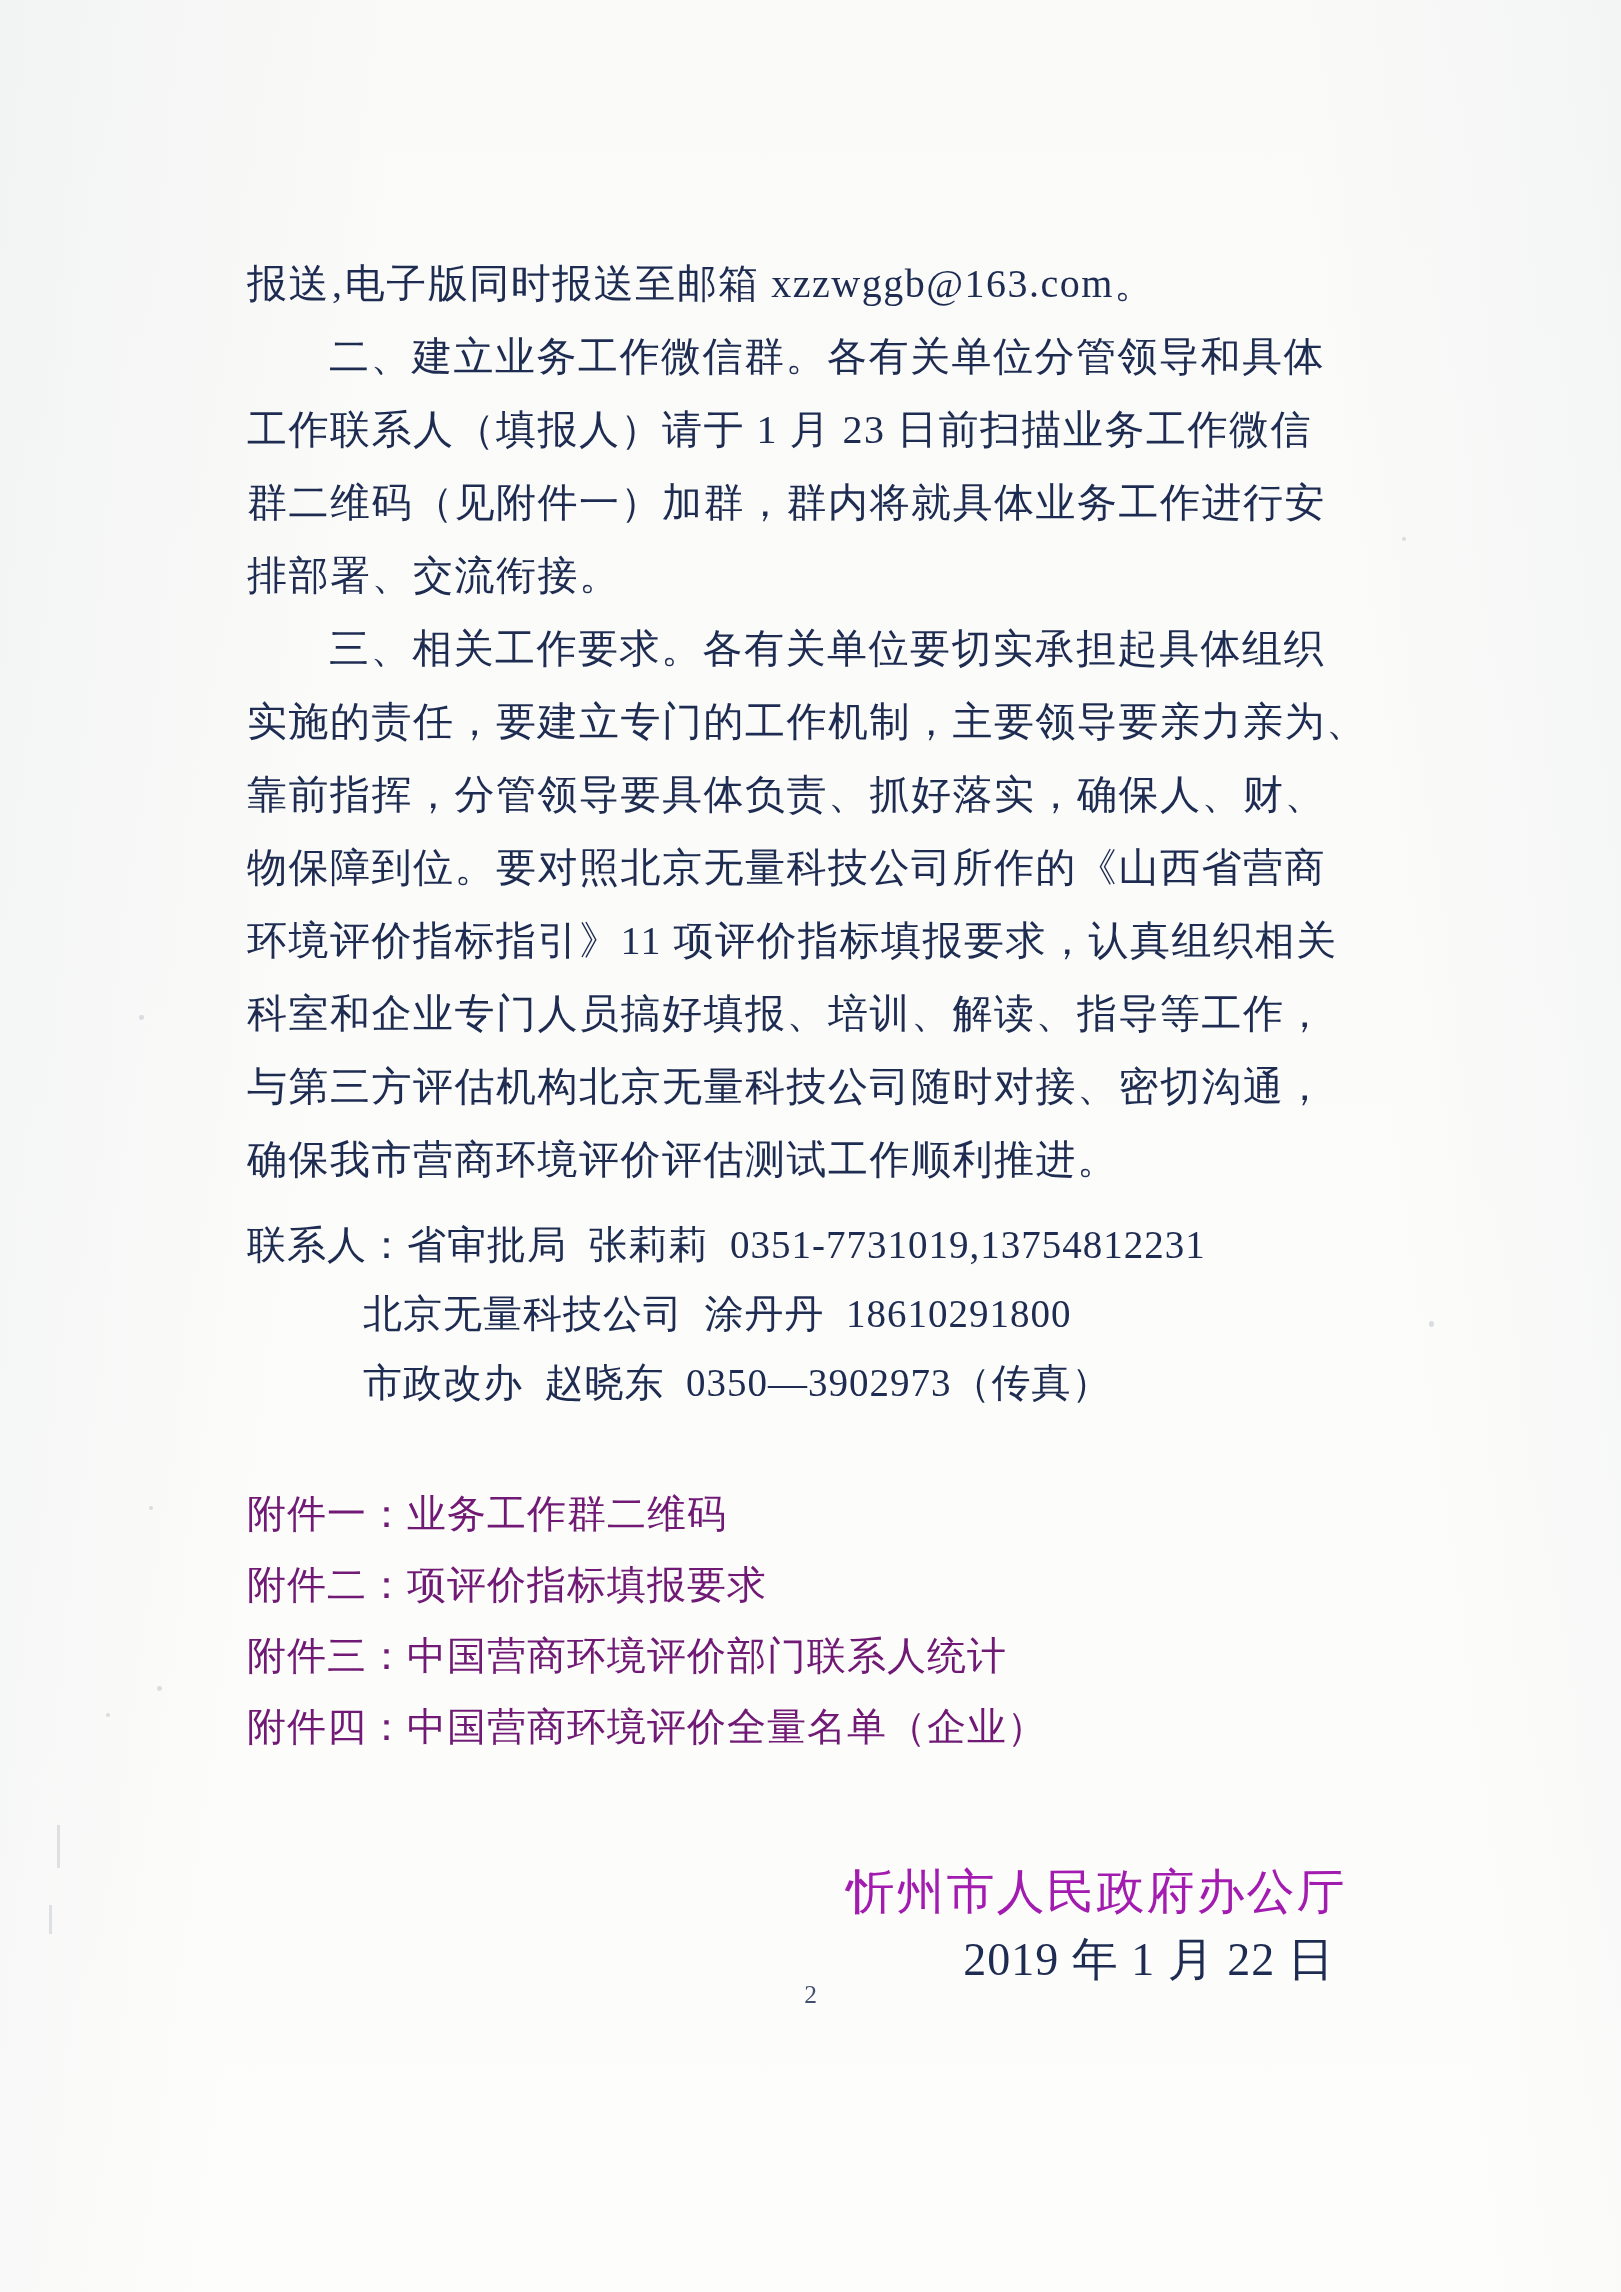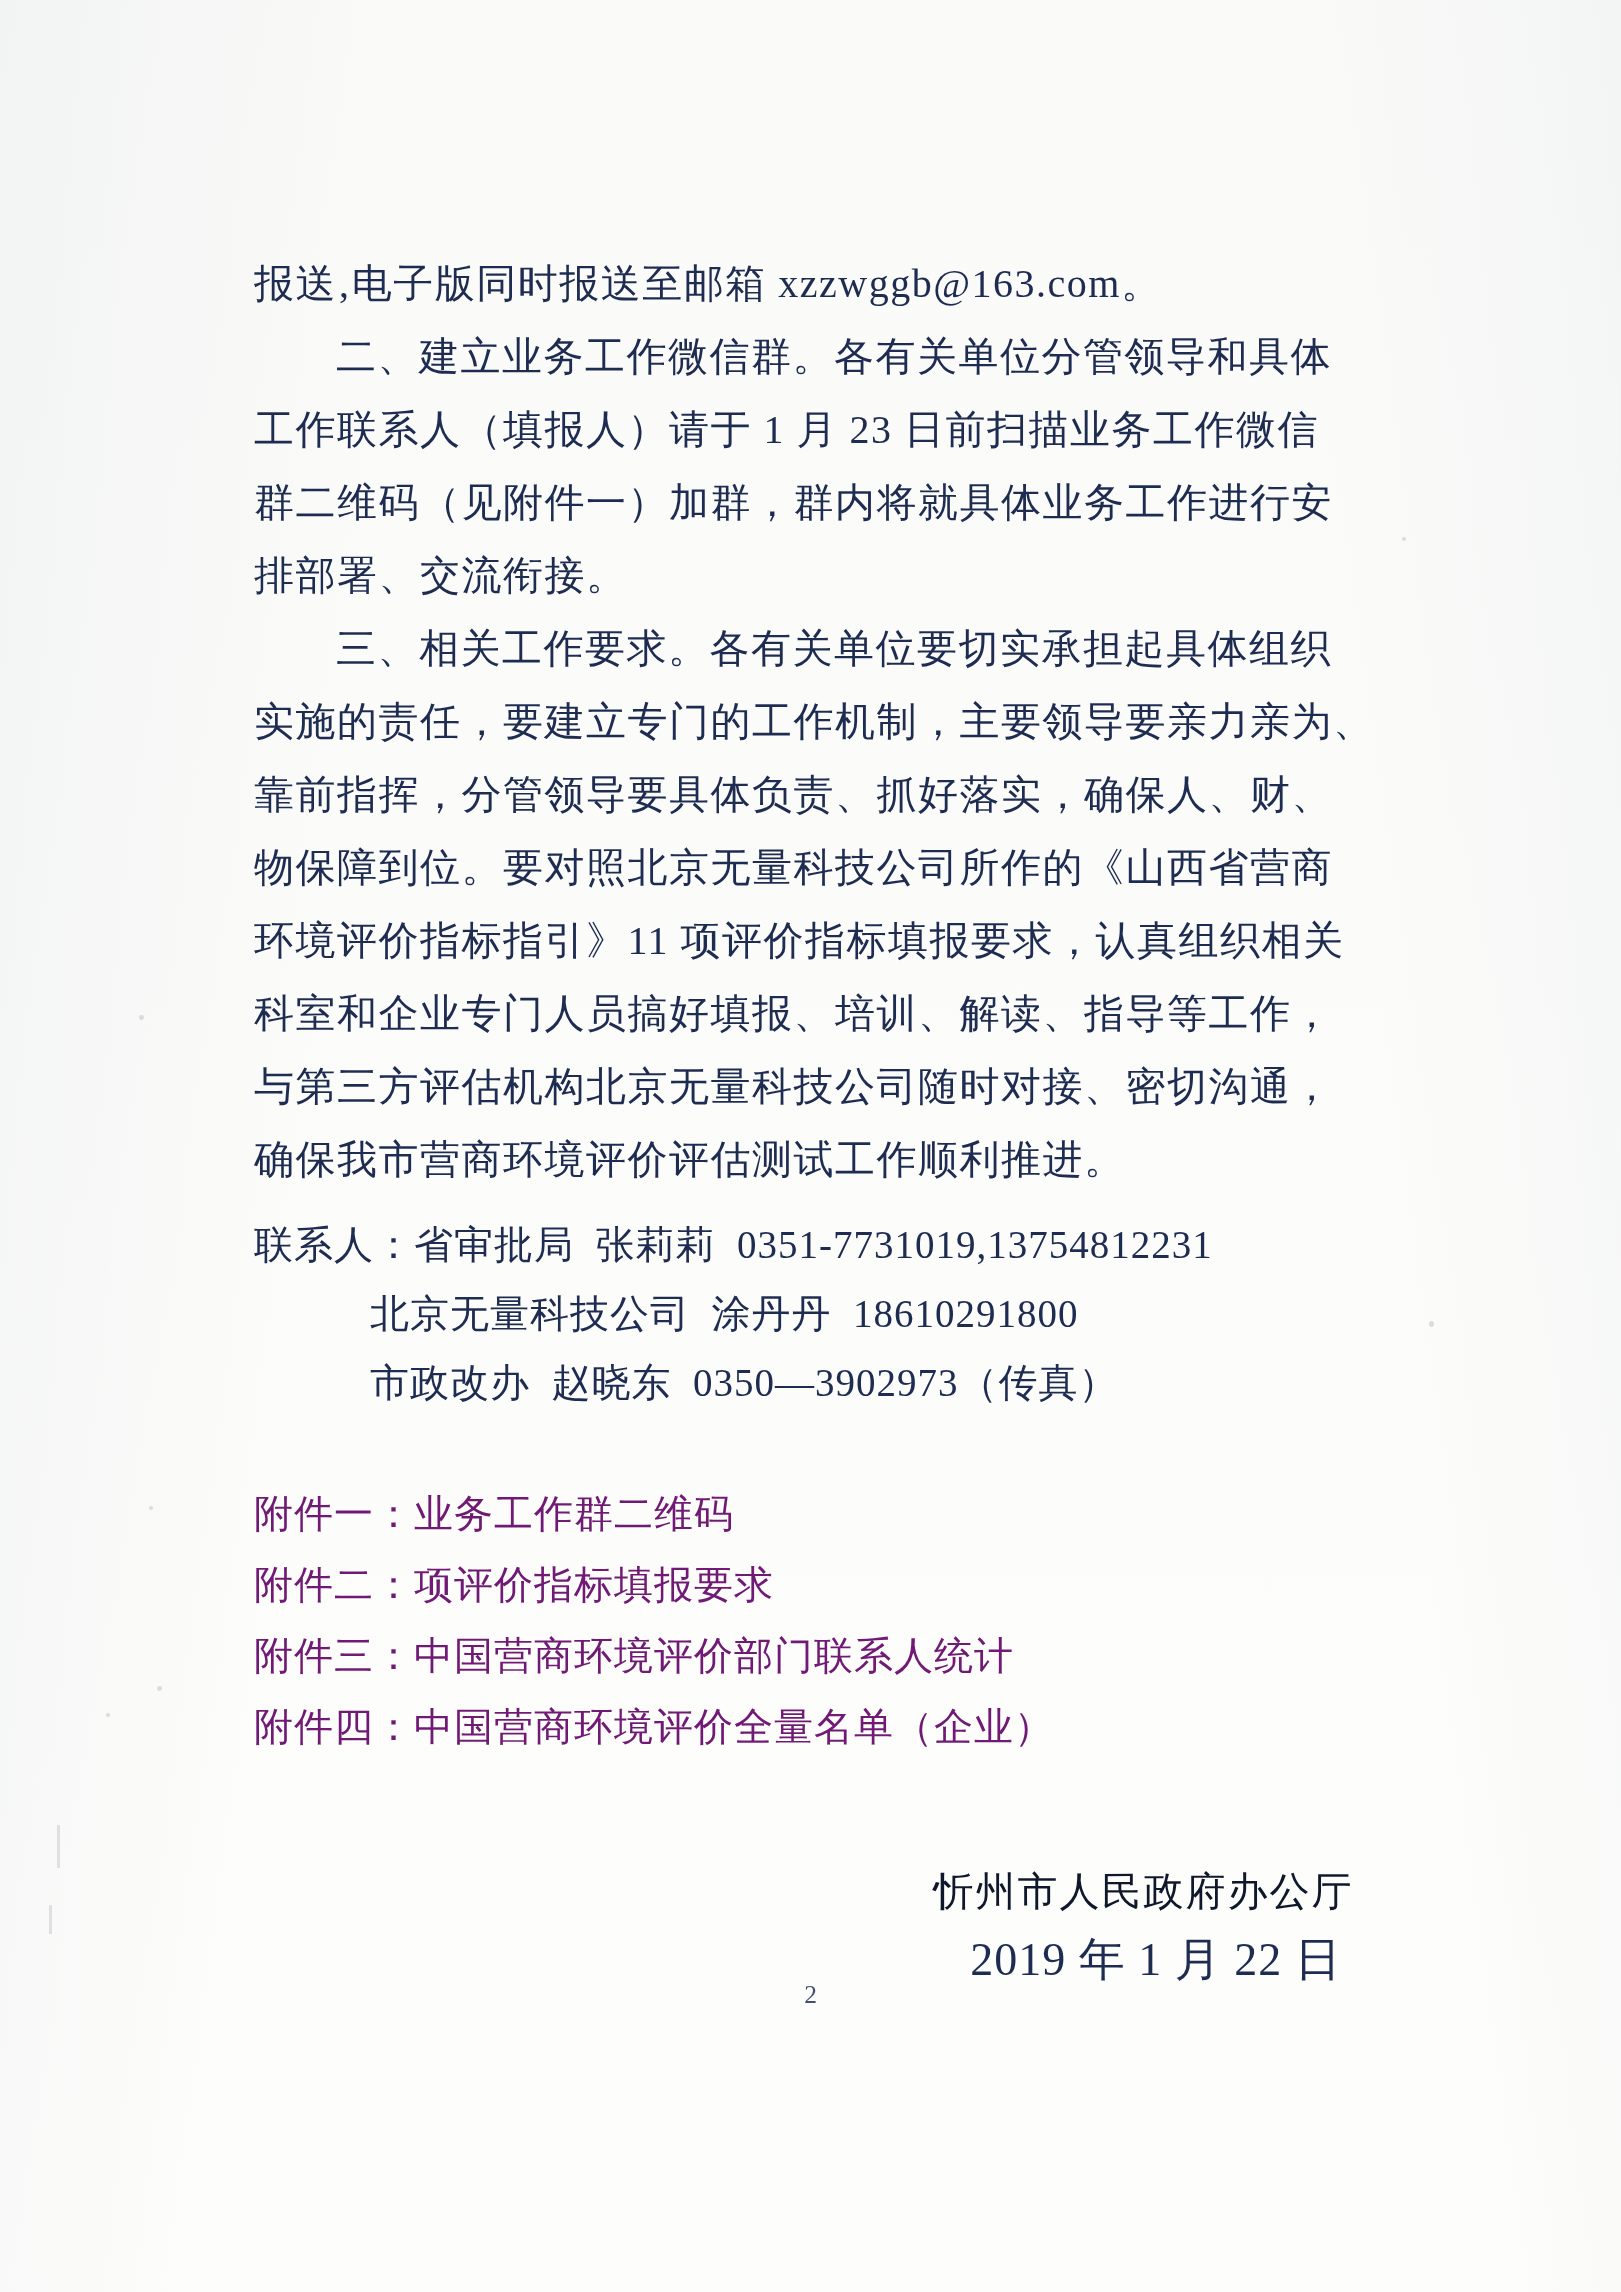--- a/index.html
+++ b/index.html
@@ -28,21 +28,21 @@
   }
   .speck {
     position: absolute;
     background: #b9bfc6;
     opacity: .5;
     border-radius: 50%;
     pointer-events: none;
   }
   .content {
     position: absolute;
-    left: 254px;
+    left: 247px;
     top: 247px;
     width: 1125px;
   }
   .line {
     font-size: 40px;
     line-height: 73px;
     letter-spacing: 1.5px;
     white-space: pre;
     color: #1e2c52;
   }
@@ -70,24 +70,24 @@
     letter-spacing: 1px;
     white-space: pre;
     color: #701a75;
   }
   .signature {
     margin-top: 94px;
     text-align: right;
     padding-right: 25.5px;
   }
   .sig-line {
-    font-size: 40px;
+    font-size: 48px;
     line-height: 71px;
     letter-spacing: 2px;
-    color: #0f172a;
+    color: #a21caf;
     text-align: right;
   }
   .sig-date {
     font-size: 46px;
     line-height: 65px;
     letter-spacing: 1px;
     color: #1e2c52;
     padding-right: 11.8px;
   }
   .page-number {

